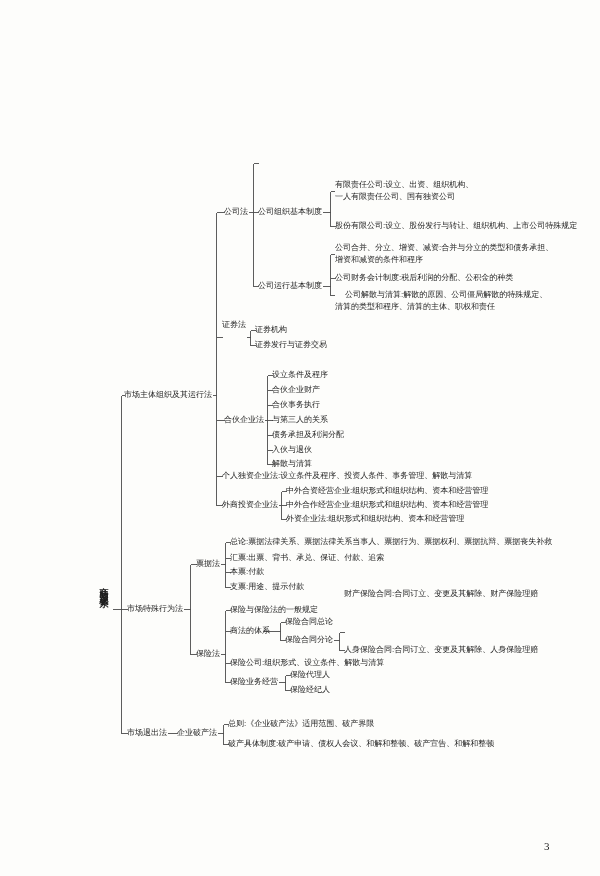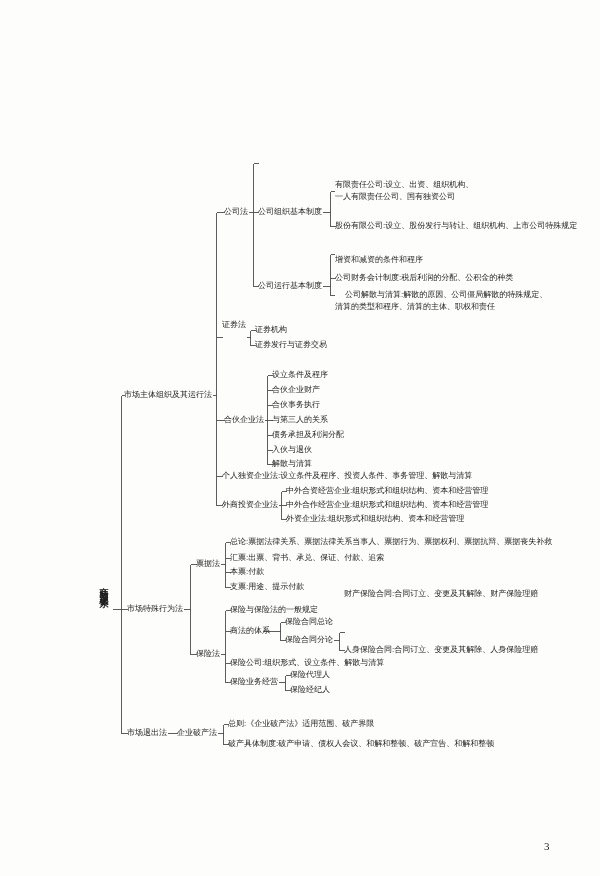--- a/index.html
+++ b/index.html
@@ -96,20 +96,21 @@
   <span class="n lab" style="left:124px;top:395px">市场主体组织及其运行法</span>
 
   <span class="n lab" style="left:224px;top:212px">公司法</span>
 
   <span class="n" style="left:258px;top:212px">公司组织基本制度</span>
   <span class="n" style="left:335px;top:185px">有限责任公司:设立、出资、组织机构、</span>
   <span class="n" style="left:335px;top:197px">一人有限责任公司、国有独资公司</span>
   <span class="n" style="left:335px;top:226px">股份有限公司:设立、股份发行与转让、组织机构、上市公司特殊规定</span>
 
   <span class="n" style="left:258px;top:286px">公司运行基本制度</span>
+  <span class="n" style="left:335px;top:248px">公司合并、分立、增资、减资:合并与分立的类型和债务承担、</span>
   <span class="n" style="left:335px;top:260px">增资和减资的条件和程序</span>
   <span class="n" style="left:335px;top:278px">公司财务会计制度:税后利润的分配、公积金的种类</span>
   <span class="n" style="left:345px;top:295px">公司解散与清算:解散的原因、公司僵局解散的特殊规定、</span>
   <span class="n" style="left:335px;top:307px">清算的类型和程序、清算的主体、职权和责任</span>
 
   <span class="n lab" style="left:222px;top:325px">证券法</span>
   <span class="n" style="left:255px;top:330px">证券机构</span>
   <span class="n" style="left:255px;top:345px">证券发行与证券交易</span>
 
   <span class="n lab" style="left:224px;top:420px">合伙企业法</span>

